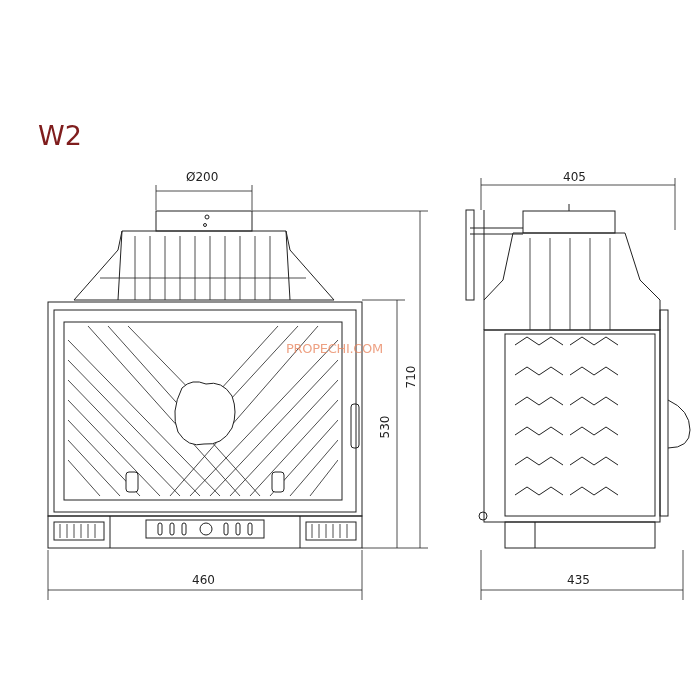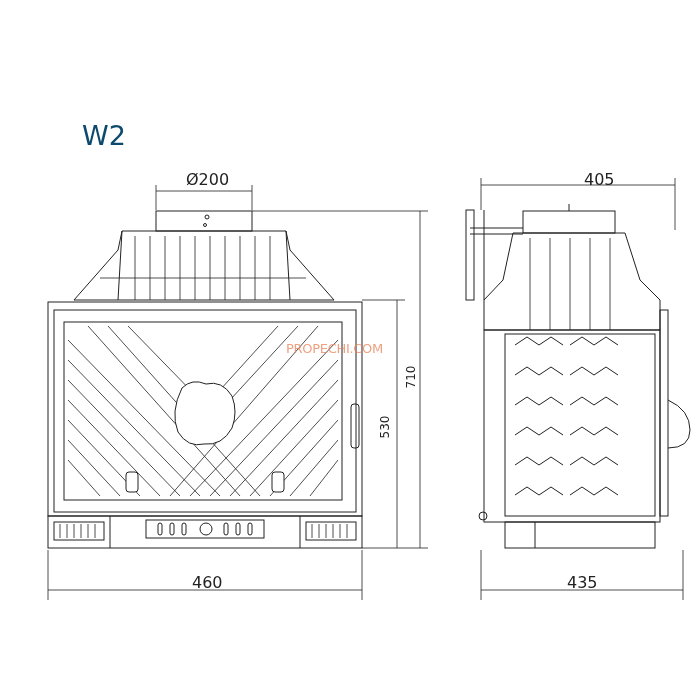--- a/index.html
+++ b/index.html
@@ -1,18 +1,18 @@
 <!DOCTYPE html>
 <html><head>
 <meta charset="utf-8">
 <style>
   html, body { margin:0; padding:0; background:#ffffff; }
   body { width:700px; height:700px; position:relative; overflow:hidden; font-family:"DejaVu Sans", sans-serif; }
-  .title { position:absolute; left:38px; top:120px; font-size:27px; color:#0c4a6e;margin-left:44px; }
-  .dim { position:absolute; font-size:16px; color:#222; }
+  .title { position:absolute; left:38px; top:120px; font-size:27px; color:#7f1d1d; }
+  .dim { position:absolute; font-size:12px; color:#222; }
   .vdim { position:absolute; font-size:12px; color:#222; transform:rotate(-90deg); transform-origin:center; }
   .wm { position:absolute; left:286px; top:341px; font-size:13px; color:#e8825a; opacity:0.75; letter-spacing:-0.3px; }
   svg { position:absolute; left:0; top:0; }
 </style>
 </head>
 <body>
 
 <div class="title">W2</div>
 
 <svg width="700" height="700" viewBox="0 0 700 700">
@@ -163,18 +163,18 @@
         <line x1="675" y1="178" x2="675" y2="230"></line>
       <line x1="481" y1="185" x2="675" y2="185"></line>
       <line x1="481" y1="550" x2="481" y2="600"></line>
         <line x1="683" y1="550" x2="683" y2="600"></line>
       <line x1="481" y1="590" x2="683" y2="590"></line>
     </g>
   </g>
 </svg>
 
 <div class="dim" style="left:186px;top:170px;">Ø200</div>
-<div class="dim" style="left:563px;top:170px;margin-left:21px;">405</div>
+<div class="dim" style="left:563px;top:170px;">405</div>
 <div class="vdim" style="left:400px;top:370px;">710</div>
 <div class="vdim" style="left:374px;top:420px;">530</div>
 <div class="dim" style="left:192px;top:573px;">460</div>
 <div class="dim" style="left:567px;top:573px;">435</div>
 <div class="wm">PROPECHI.COM</div>
 
 </body></html>

